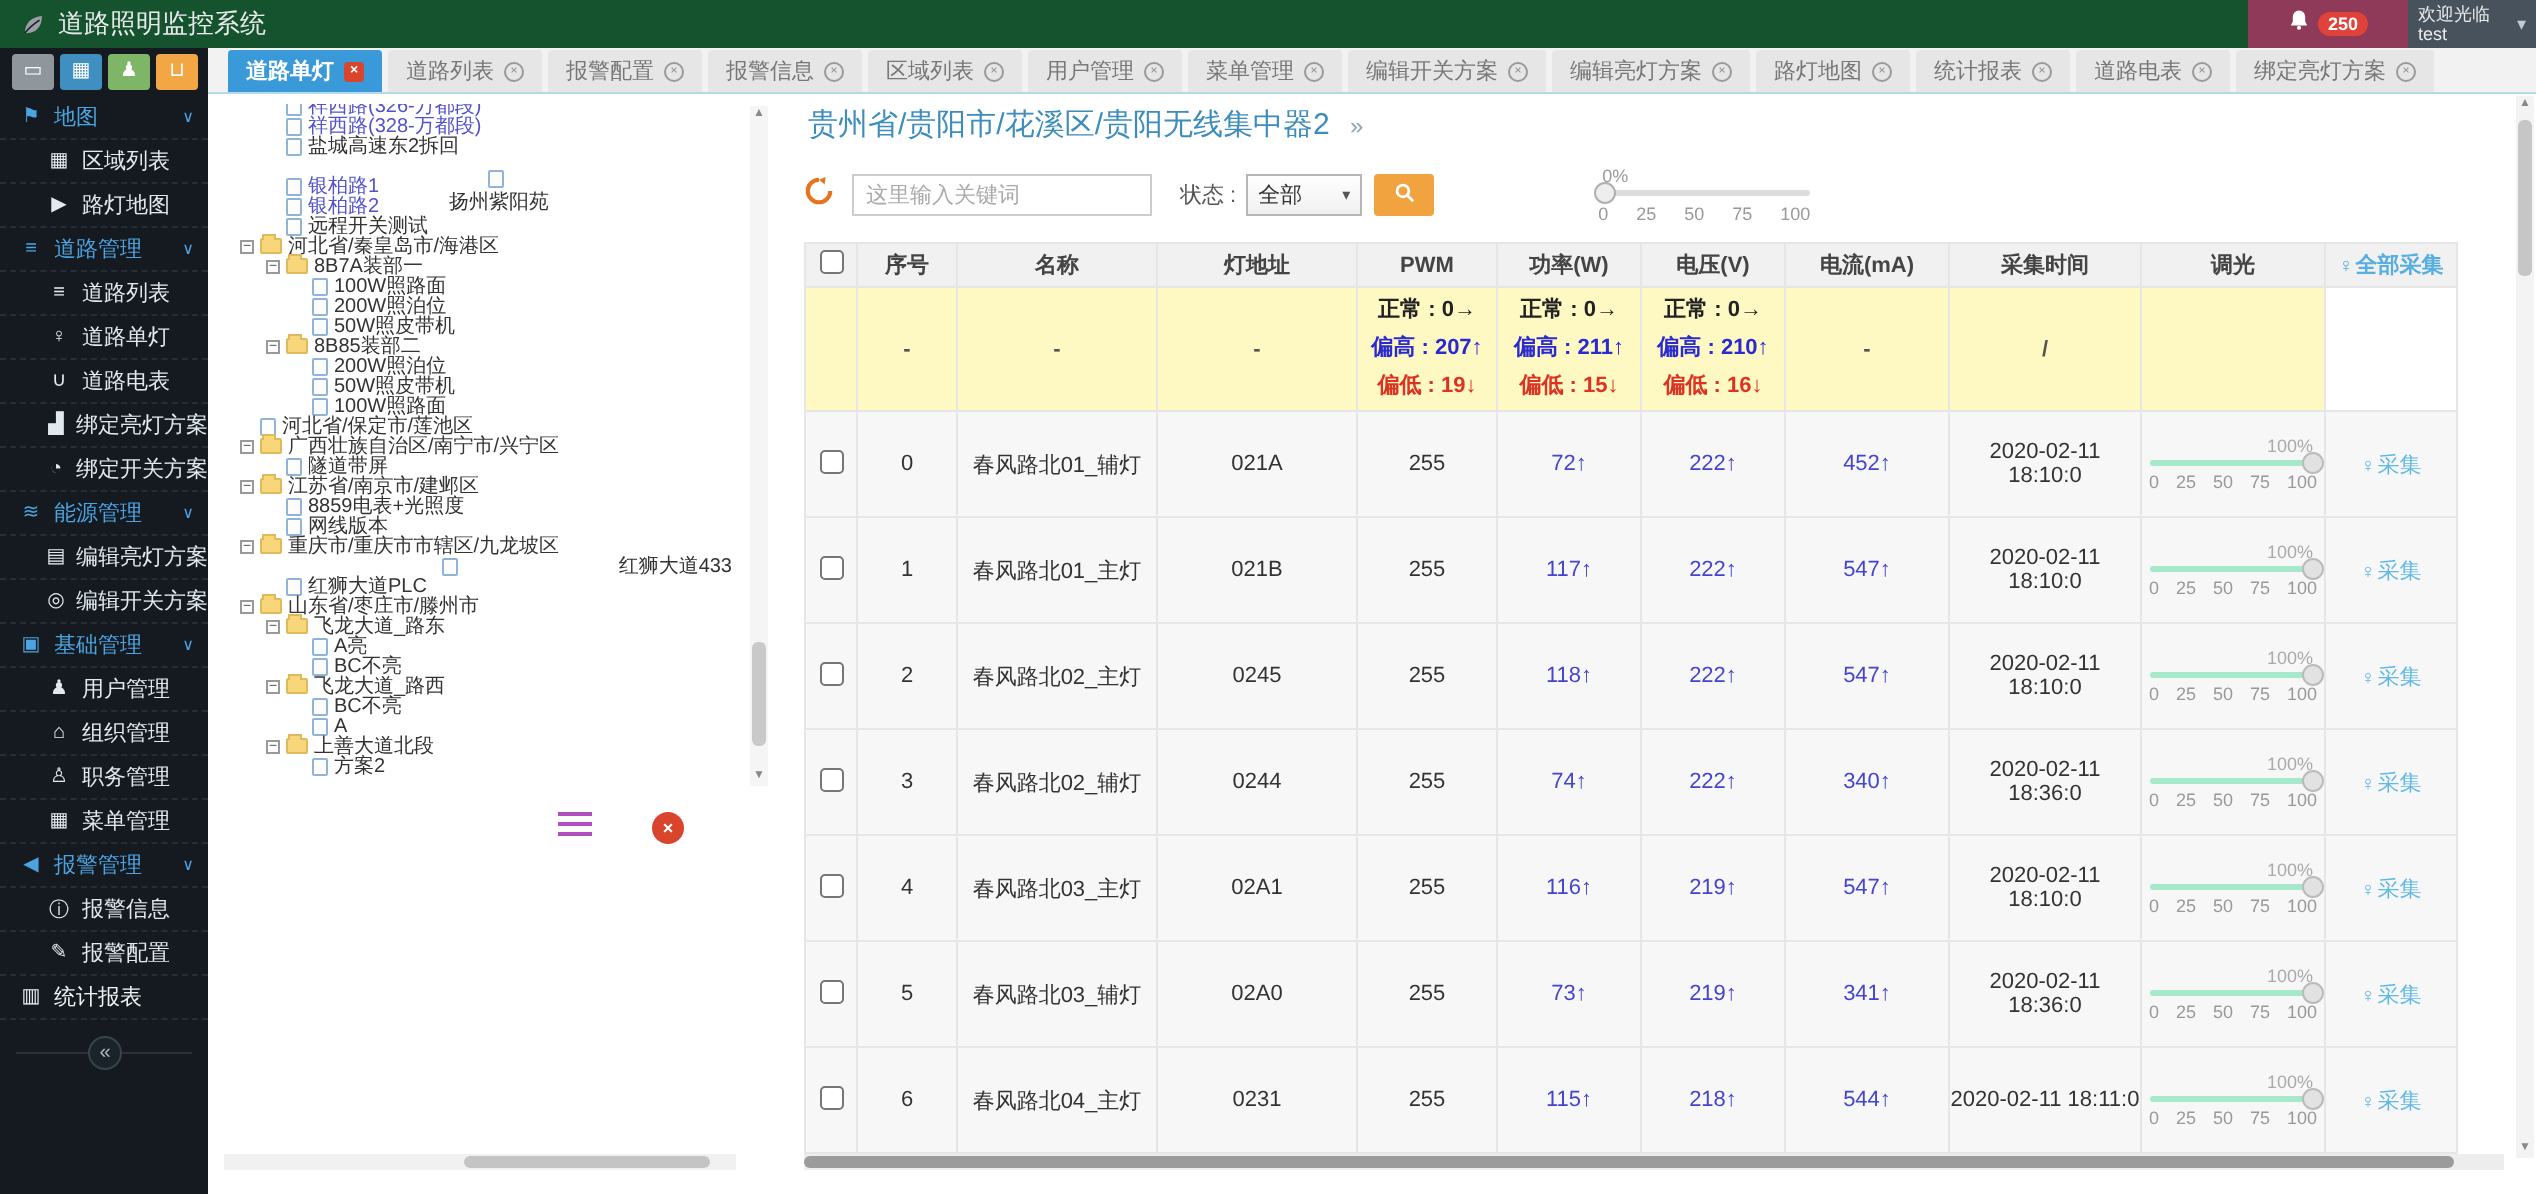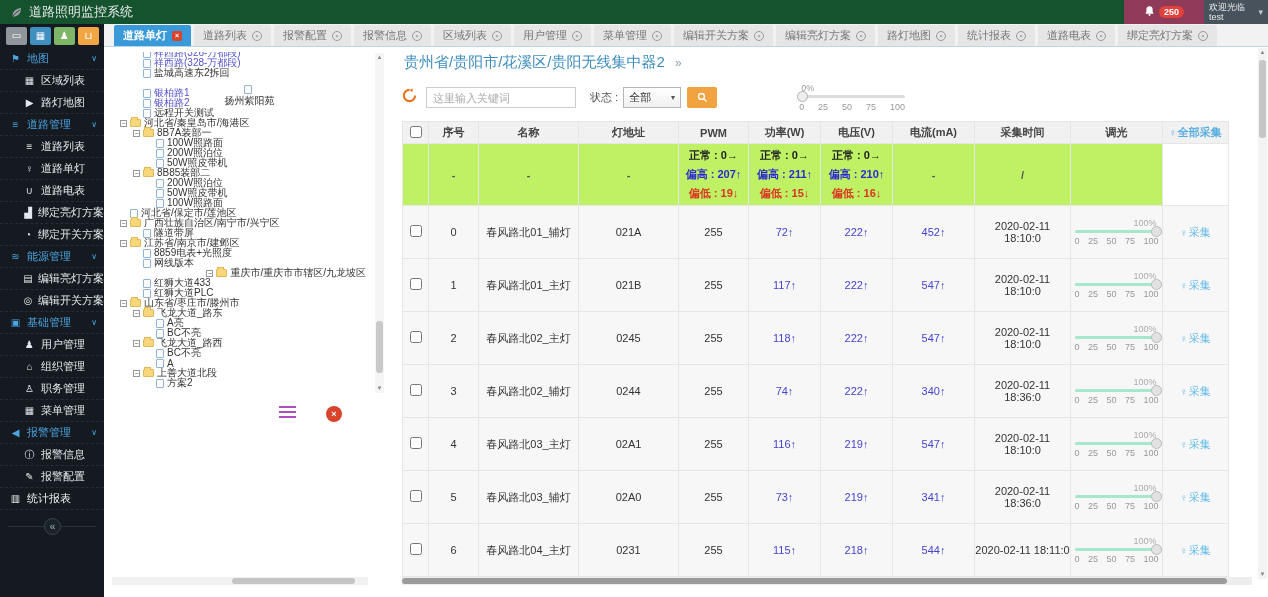--- a/index.html
+++ b/index.html
@@ -81,21 +81,21 @@
   .mslider{width:106px;margin-left:82px;font-size:9px;color:#999}
   .m-pct{height:10px;line-height:10px;padding-left:2px}
   .m-track{height:3px;background:#ddd;border-radius:2px;position:relative;margin:2px 0 4px}
   .m-handle{position:absolute;left:-2px;top:-4px;width:11px;height:11px;border-radius:50%;background:#eee;border:1px solid #b0b0b0;cursor:pointer}
   .m-ticks{display:flex;justify-content:space-between}
   table{border-collapse:collapse;table-layout:fixed;width:826px;font-size:11px}
   th,td{border:1px solid #e6e6e6;text-align:center;overflow:hidden;padding:0}
   th{background:#f1f1f1;height:22px;font-weight:bold;color:#444}
   th.col-collect{color:#58aee0}
   td{height:53px;background:#f7f7f7;color:#333}
-  .summary-row td{height:62px;background:#bef264;font-weight:bold;color:#555}
+  .summary-row td{height:62px;background:#fef9c3;font-weight:bold;color:#555}
   .summary-row td.cell-collect{background:#fff}
   .sumline{line-height:19px}
   .v-normal{color:#222}
   .v-high{color:#2a2ad0}
   .v-low{color:#dd3322}
   .v-up{color:#4444cf}
   .collect-link{color:#5fb9e8;cursor:pointer}
   .bulb{font-size:10px;margin-right:1px}
   input[type=checkbox]{width:12px;height:12px;cursor:pointer}
   .dim{width:84px;margin:0 auto;font-size:9px}
@@ -419,26 +419,26 @@
             <div class="tree-item" style="padding-left: 17px;">
               <span class="tree-toggle hidden"></span>
               <span class="file-icon"></span>
               <span>8859电表+光照度</span>
             </div>
             <div class="tree-item" style="padding-left: 17px;">
               <span class="tree-toggle hidden"></span>
               <span class="file-icon"></span>
               <span>网线版本</span>
             </div>
-            <div class="tree-item" style="padding-left: 4px; justify-content: flex-end;">
+            <div class="tree-item" style="padding-left: 4px;">
               <span class="tree-toggle">−</span>
               <span class="folder-icon"></span>
               <span>重庆市/重庆市市辖区/九龙坡区</span>
             </div>
-            <div class="tree-item" style="padding-left: 17px;">
+            <div class="tree-item" style="padding-left: 17px; justify-content: space-between;">
               <span class="tree-toggle hidden"></span>
               <span class="file-icon"></span>
               <span>红狮大道433</span>
             </div>
             <div class="tree-item" style="padding-left: 17px;">
               <span class="tree-toggle hidden"></span>
               <span class="file-icon"></span>
               <span>红狮大道PLC</span>
             </div>
             <div class="tree-item" style="padding-left: 4px;">

